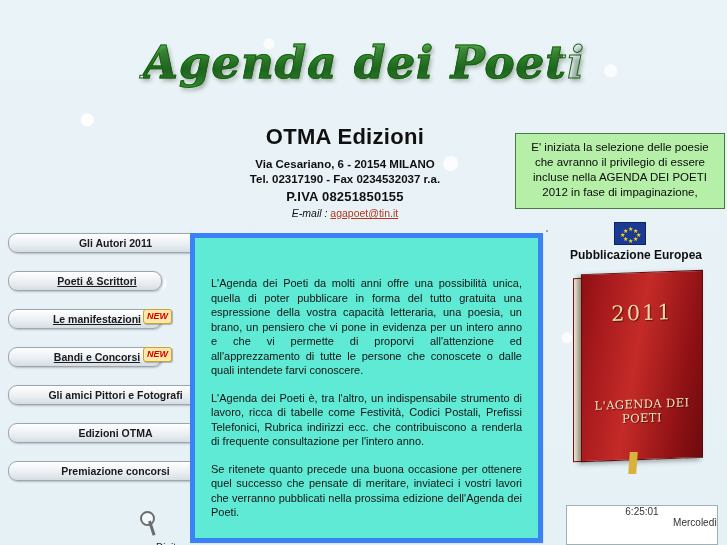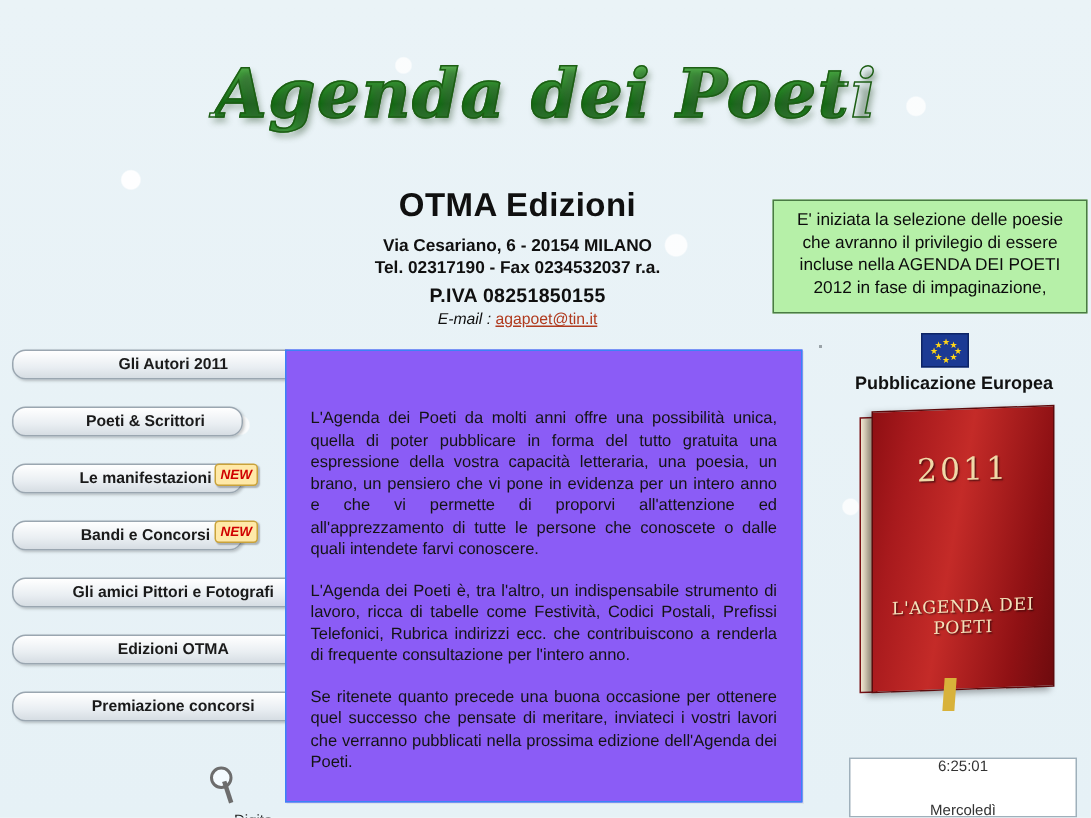--- a/index.html
+++ b/index.html
@@ -226,21 +226,21 @@
     font-weight: bold;
     color: #1a1a1a;
     display: flex;
     align-items: center;
     justify-content: center;
     cursor: pointer;
     white-space: nowrap;
     padding-left: 24px;
   }
   .menu-item.wide { width: 165px; }
-  .menu-item.narrow { width: 128px; }
+  .menu-item.narrow { width: 128px; text-decoration: underline; }
   .new-badge {
     position: absolute;
     left: 134px;
     top: -1px;
     font-size: 9px;
     font-weight: bold;
     font-style: italic;
     color: #d00000;
     background: #ffe9a8;
     border: 1px solid #c9a23a;
@@ -251,22 +251,22 @@
   }
   .menu-item.last { margin-bottom: 0; }
 
   
   .panel {
     position: absolute;
     left: 190px;
     top: 233px;
     width: 343px;
     height: 300px;
-    background: #8b5cf6;
-    border: 1px solid #3b82f6;
+    background: #5eead4;
+    border: 5px solid #3b82f6;
     box-shadow: 1px 1px 0 rgba(0,0,0,0.05);
   }
   .panel-inner {
     padding: 38px 16px 10px 16px;
     font-size: 11px;
     line-height: 14.5px;
     color: #141414;
     text-align: justify;
   }
   .panel-inner p { margin: 0 0 13px 0; }
@@ -313,21 +313,21 @@
     height: 40px;
     background: #ffffff;
     border: 1px solid #9fb0bb;
     text-align: center;
     font-size: 9.5px;
     color: #333;
     padding-top: 0;
     box-sizing: border-box;
   }
   .clock-time { font-size: 10px; }
-  .clock-day { font-size: 10px; margin-top: 18px; }
+  .clock-day { font-size: 10px; margin-top: 0; text-align: right; }
 
   
   .dot-sep {
     position: absolute;
     left: 546px;
     top: 230px;
     width: 2px;
     height: 2px;
     background: #9aa3a8;
   }

